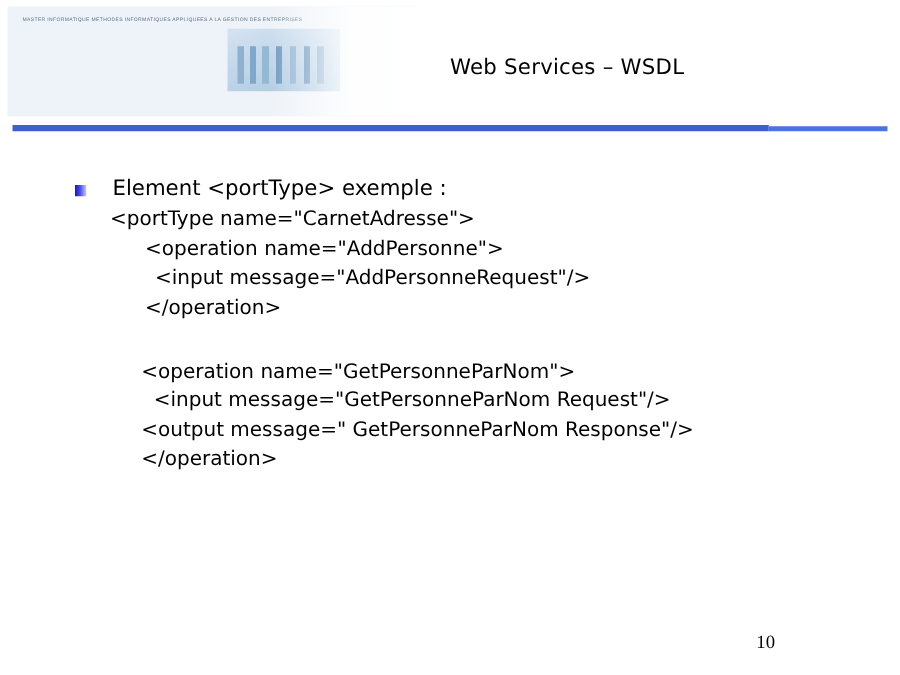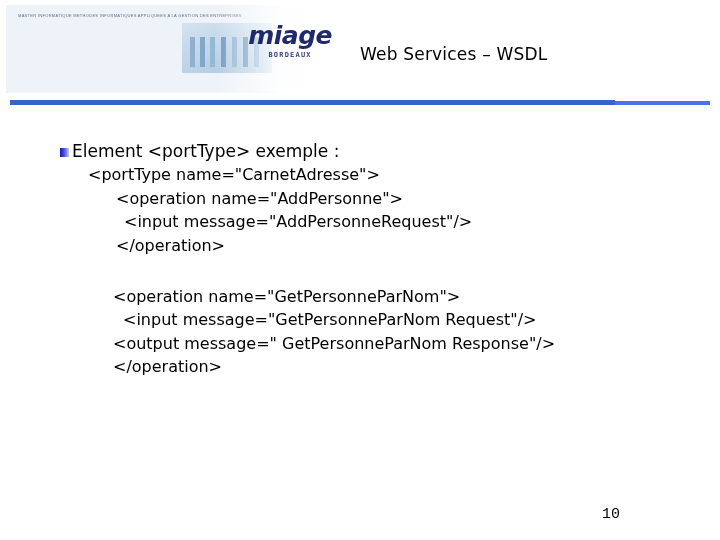--- a/index.html
+++ b/index.html
@@ -151,21 +151,21 @@
   
   .content {
     position: absolute;
     left: 60px;
     top: 140px;
     width: 620px;
   }
   .bullet-row {
     display: flex;
     align-items: flex-start;
-    gap: 3px;
+    gap: 21px;
   }
   .bullet-marker {
     flex: 0 0 auto;
     width: 9px;
     height: 9px;
     margin-top: 8px;
     background: linear-gradient(to right, #1a1aa8 0%, #4a4ae8 45%, #8f8ff2 75%, #c9c9fa 100%);
   }
   .bullet-text {
     font-size: 17px;
@@ -206,36 +206,32 @@
     text-indent: -10px;
   }
 
   
   .page-number {
     position: absolute;
     right: 100px;
     bottom: 17px;
     font-size: 15px;
     color: #000000;
-    font-family: Liberation Mono, monospace;
+    font-family: Liberation Serif, serif;
     margin-top: 22px;
   }
 </style>
 </head>
 <body>
 
 <div class="banner">
   <div class="banner-photo"></div>
   <div class="banner-screen"></div>
   <div class="banner-caption">MASTER INFORMATIQUE METHODES INFORMATIQUES APPLIQUEES A LA GESTION DES ENTREPRISES</div>
   <div class="banner-fade"></div>
-  <div class="banner-logo">
-    <div class="logo-main">miage</div>
-    <div class="logo-sub">BORDEAUX</div>
-  </div>
 </div>
 
 <div class="slide-title">Web Services – WSDL</div>
 
 <div class="rule">
   <div class="seg-a"></div>
   <div class="seg-b"></div>
 </div>
 
 <div class="content">

